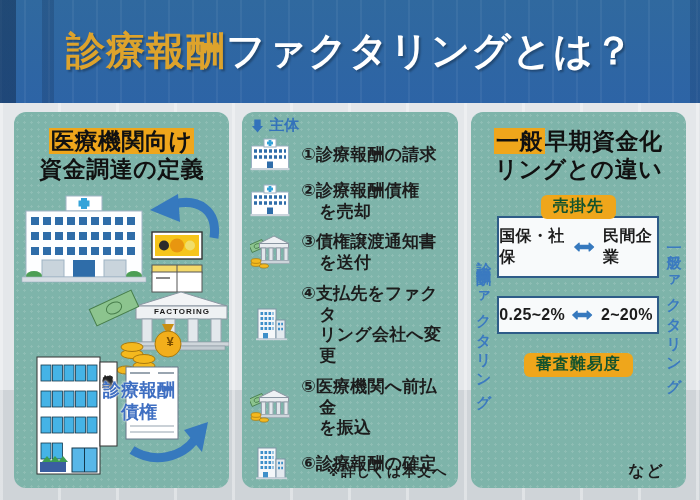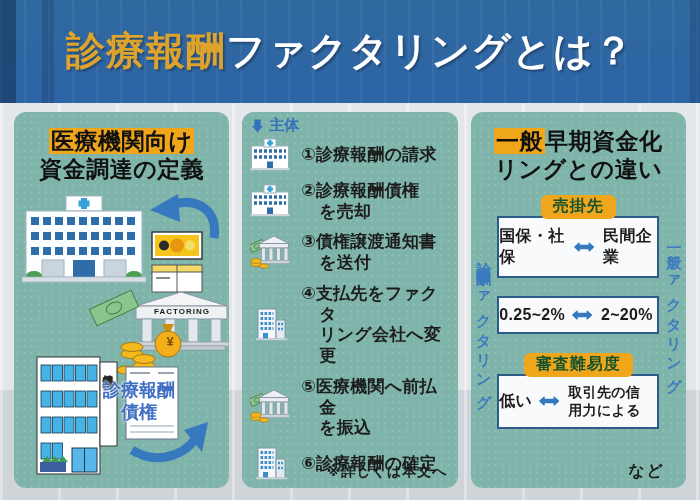--- a/index.html
+++ b/index.html
@@ -353,28 +353,20 @@
           <span>0.25~2%</span>
           <svg class="cmp-arrow" width="22" height="11" viewBox="0 0 26 12">
             <path d="M6,1 1,5.5 6,10 6,7.4 18,7.4 18,10 23,5.5 18,1 18,3.6 6,3.6 Z" fill="#3679be" stroke="#3679be" stroke-width="1.6" stroke-linejoin="round"></path>
           </svg>
           <span>2~20%</span>
         </div>
       </div>
 
       <div class="cmp-group g3">
         <div class="badge">審査難易度</div>
-        <div class="cmp-box">
-          <span>低い</span>
-          <svg class="cmp-arrow" width="22" height="11" viewBox="0 0 26 12">
-            <path d="M6,1 1,5.5 6,10 6,7.4 18,7.4 18,10 23,5.5 18,1 18,3.6 6,3.6 Z" fill="#3679be" stroke="#3679be" stroke-width="1.6" stroke-linejoin="round"></path>
-          </svg>
-          <span class="right2">取引先の信
-用力による</span>
-        </div>
       </div>
 
       <div class="v-label v-left">診療報酬ファクタリング</div>
       <div class="v-label v-right">一般ファクタリング</div>
       <div class="etc-label">など</div>
     </div>
 
   </div>
 </div>
 

